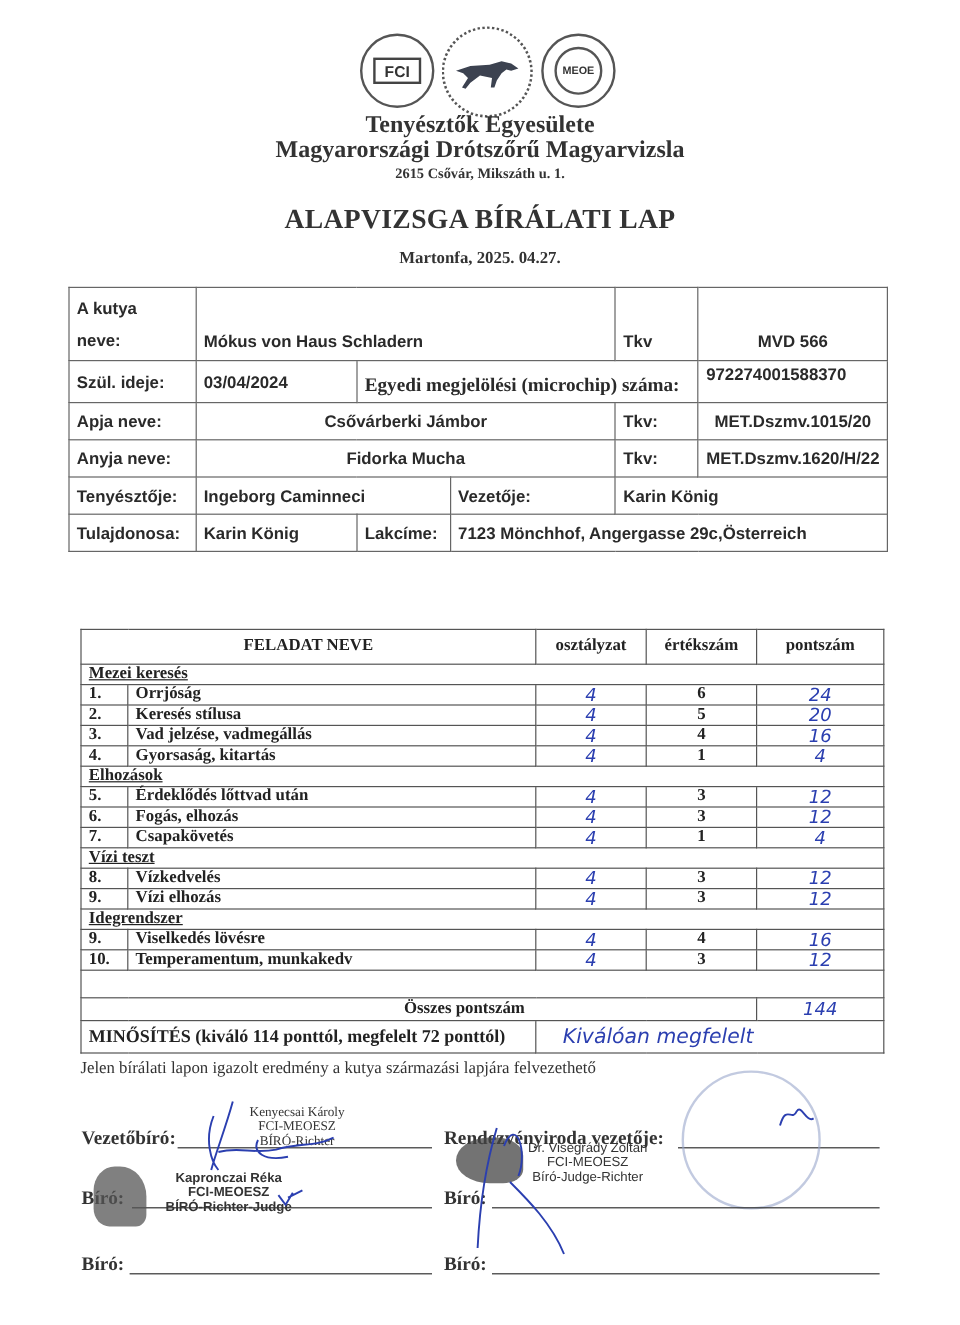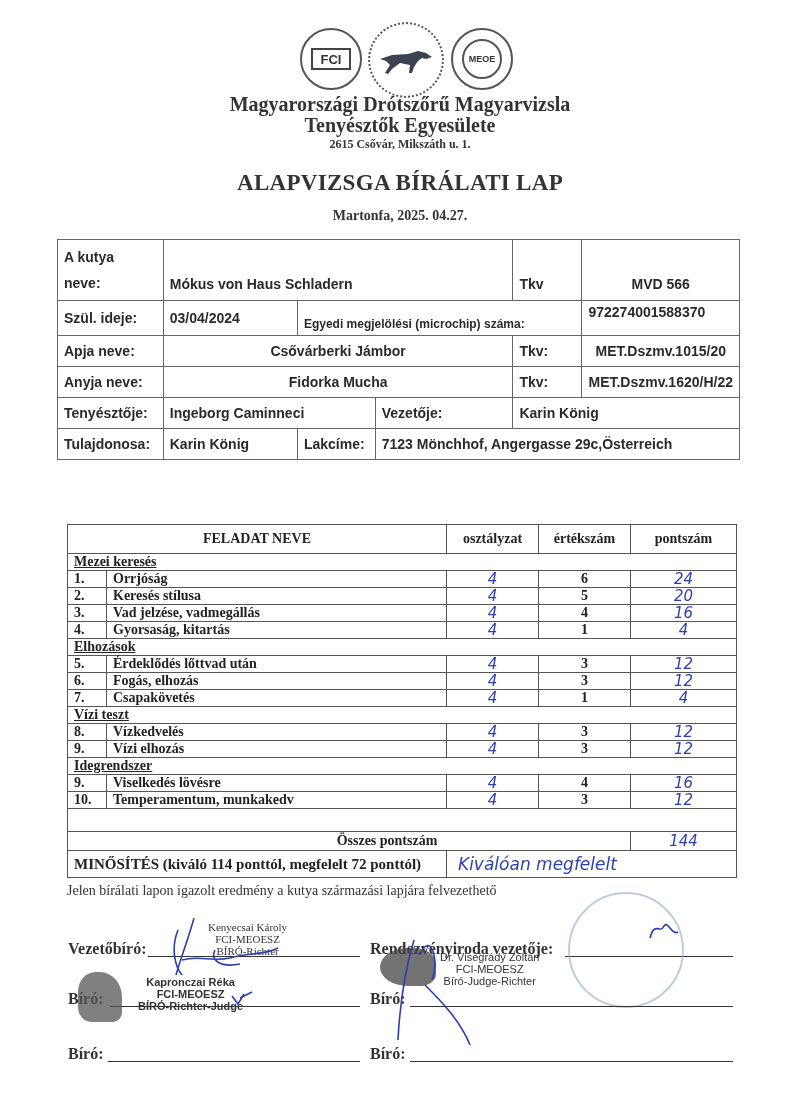--- a/index.html
+++ b/index.html
@@ -14,21 +14,21 @@
   .logo-meoesz .inner{width:36px;height:36px;border:2px solid #555;border-radius:50%;font:bold 9px "Liberation Sans",sans-serif;display:flex;align-items:center;justify-content:center;color:#333;}
   .center{left:0;width:800px;text-align:center;}
   .h-org{top:94px;font-weight:bold;font-size:20px;line-height:21px;color:#333;}
   .h-addr{top:137px;font-weight:bold;font-size:12px;color:#333;}
   .h-title{top:170px;font-weight:bold;font-size:23px;color:#333;letter-spacing:.3px;}
   .h-place{top:208px;font-weight:bold;font-size:14px;color:#333;}
 
   table{border-collapse:collapse;}
   .info{position:absolute;left:57px;top:239px;width:683px;font-family:"Liberation Sans",sans-serif;font-weight:bold;font-size:14px;color:#2a2a2a;}
   .info td{border:1px solid #666;padding:0 6px;height:30px;}
-  .info .small{font-size:12px;}
+  .info .small{font-size:16px;font-family:Liberation Serif, serif;}
   .info .c{text-align:center;}
 
   .tasks{position:absolute;left:67px;top:524px;width:670px;font-family:"Liberation Serif",serif;font-weight:bold;font-size:14px;color:#222;}
   .tasks td{border:1px solid #555;padding:0 6px;height:16px;line-height:16px;}
   .tasks .hdr td{height:28px;text-align:center;}
   .tasks .sec td{text-align:left;text-decoration:underline;}
   .tasks .num{width:26px;}
   .tasks .c{text-align:center;}
   .hand{font-family:"DejaVu Sans",sans-serif;font-weight:normal;color:#2b3fb0;font-size:15px;text-align:center;font-style:italic;}
   .tasks .blank td{height:22px;}
@@ -53,22 +53,22 @@
     <svg width="56" height="30" viewBox="0 0 56 30">
       <path d="M2 14 L14 10 L30 9 L40 6 L48 8 L54 12 L48 14 L44 13 L40 16 L36 22 L34 28 L31 28 L32 20 L22 18 L14 24 L10 29 L7 28 L12 20 L8 16 Z" fill="#3c4250"></path>
     </svg>
   </div>
   <div class="logo logo-meoesz">
     <div class="inner">MEOE</div>
   </div>
 </div>
 
 <div class="abs center h-org">
+  <div>Tenyésztők Egyesülete</div>
   <div>Magyarországi Drótszőrű Magyarvizsla</div>
-  <div>Tenyésztők Egyesülete</div>
 </div>
 <div class="abs center h-addr">2615 Csővár, Mikszáth u. 1.</div>
 <div class="abs center h-title">ALAPVIZSGA BÍRÁLATI LAP</div>
 <div class="abs center h-place">Martonfa, 2025. 04.27.</div>
 
 <table class="info">
   <colgroup>
     <col style="width:106px">
       <col style="width:136px">
       <col style="width:78px">
@@ -228,21 +228,21 @@
   <tbody>
     <tr class="blank">
         <td colspan="5"></td>
       </tr>
     <tr class="total">
       <td colspan="4" class="c" style="border-right:none;"><span style="position:relative;left:38px;">Összes pontszám</span></td>
       <td class="hand">144</td>
     </tr>
     <tr class="qual">
       <td colspan="2" style="white-space:nowrap;">MINŐSÍTÉS (kiváló 114 ponttól, megfelelt 72 ponttól)</td>
-      <td colspan="3" class="hand" style="text-align:left;padding-left:11px;font-size:17px;">Kiválóan megfelelt</td>
+      <td colspan="3" class="hand" style="text-align:left;padding-left:22px;font-size:17px;">Kiválóan megfelelt</td>
     </tr>
   </tbody>
 </table>
 
 <div class="abs note">Jelen bírálati lapon igazolt eredmény a kutya származási lapjára felvezethető</div>
 
 <div class="abs sig-label" style="left:68px;top:940px;">Vezetőbíró:</div>
 <div class="sig-line" style="left:148px;top:956px;width:212px;"></div>
 <div class="abs stamp" style="left:208px;top:921px;font-family:'Liberation Serif',serif;">
   <div>Kenyecsai Károly</div>

